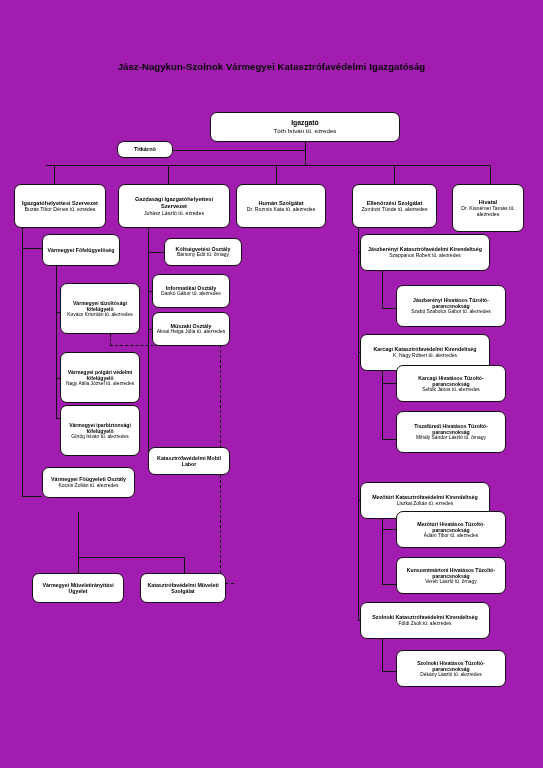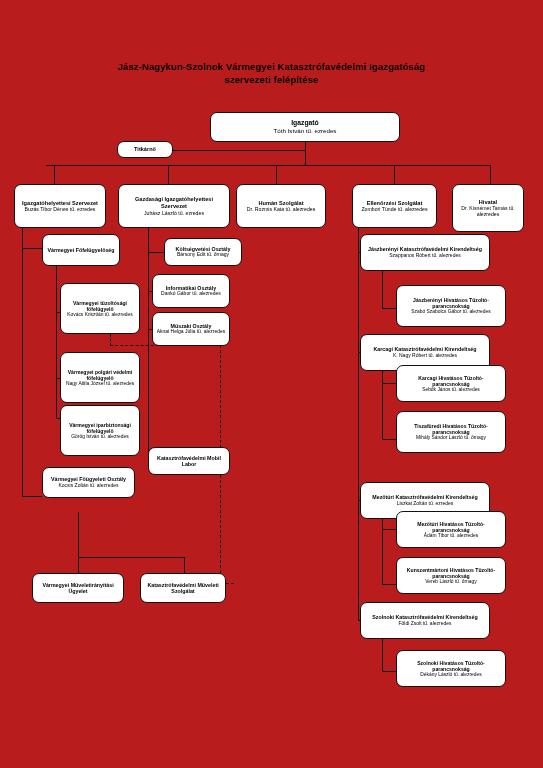--- a/index.html
+++ b/index.html
@@ -9,21 +9,21 @@
   }
   body {
     font-family: "Liberation Sans", sans-serif;
     color: #000000;
   }
   #page {
     position: relative;
     width: 543px;
     height: 768px;
     overflow: hidden;
-    background: #b91c1c;
+    background: #a21caf;
   }
   #chart-title {
     position: absolute;
     left: 0;
     top: 60px;
     width: 543px;
     text-align: center;
     font-size: 9.5px;
     font-weight: bold;
     line-height: 13px;
@@ -85,21 +85,20 @@
     border-top: 1px dashed #111111;
   }
 </style>
 </head>
 <body>
 
 <div id="page">
 
   <div id="chart-title">
     <span>Jász-Nagykun-Szolnok Vármegyei Katasztrófavédelmi Igazgatóság</span>
-    <span class="t2">szervezeti felépítése</span>
   </div>
 
   <div class="line v" style="left:305px; top:141px; height:24px;"></div>
 
   <div class="line h" style="left:172px; top:150px; width:133px;"></div>
 
   <div class="line h" style="left:46px; top:165px; width:444px;"></div>
 
   <div class="line v" style="left:54px; top:165px; height:19px;"></div>
   <div class="line v" style="left:168px; top:165px; height:19px;"></div>

